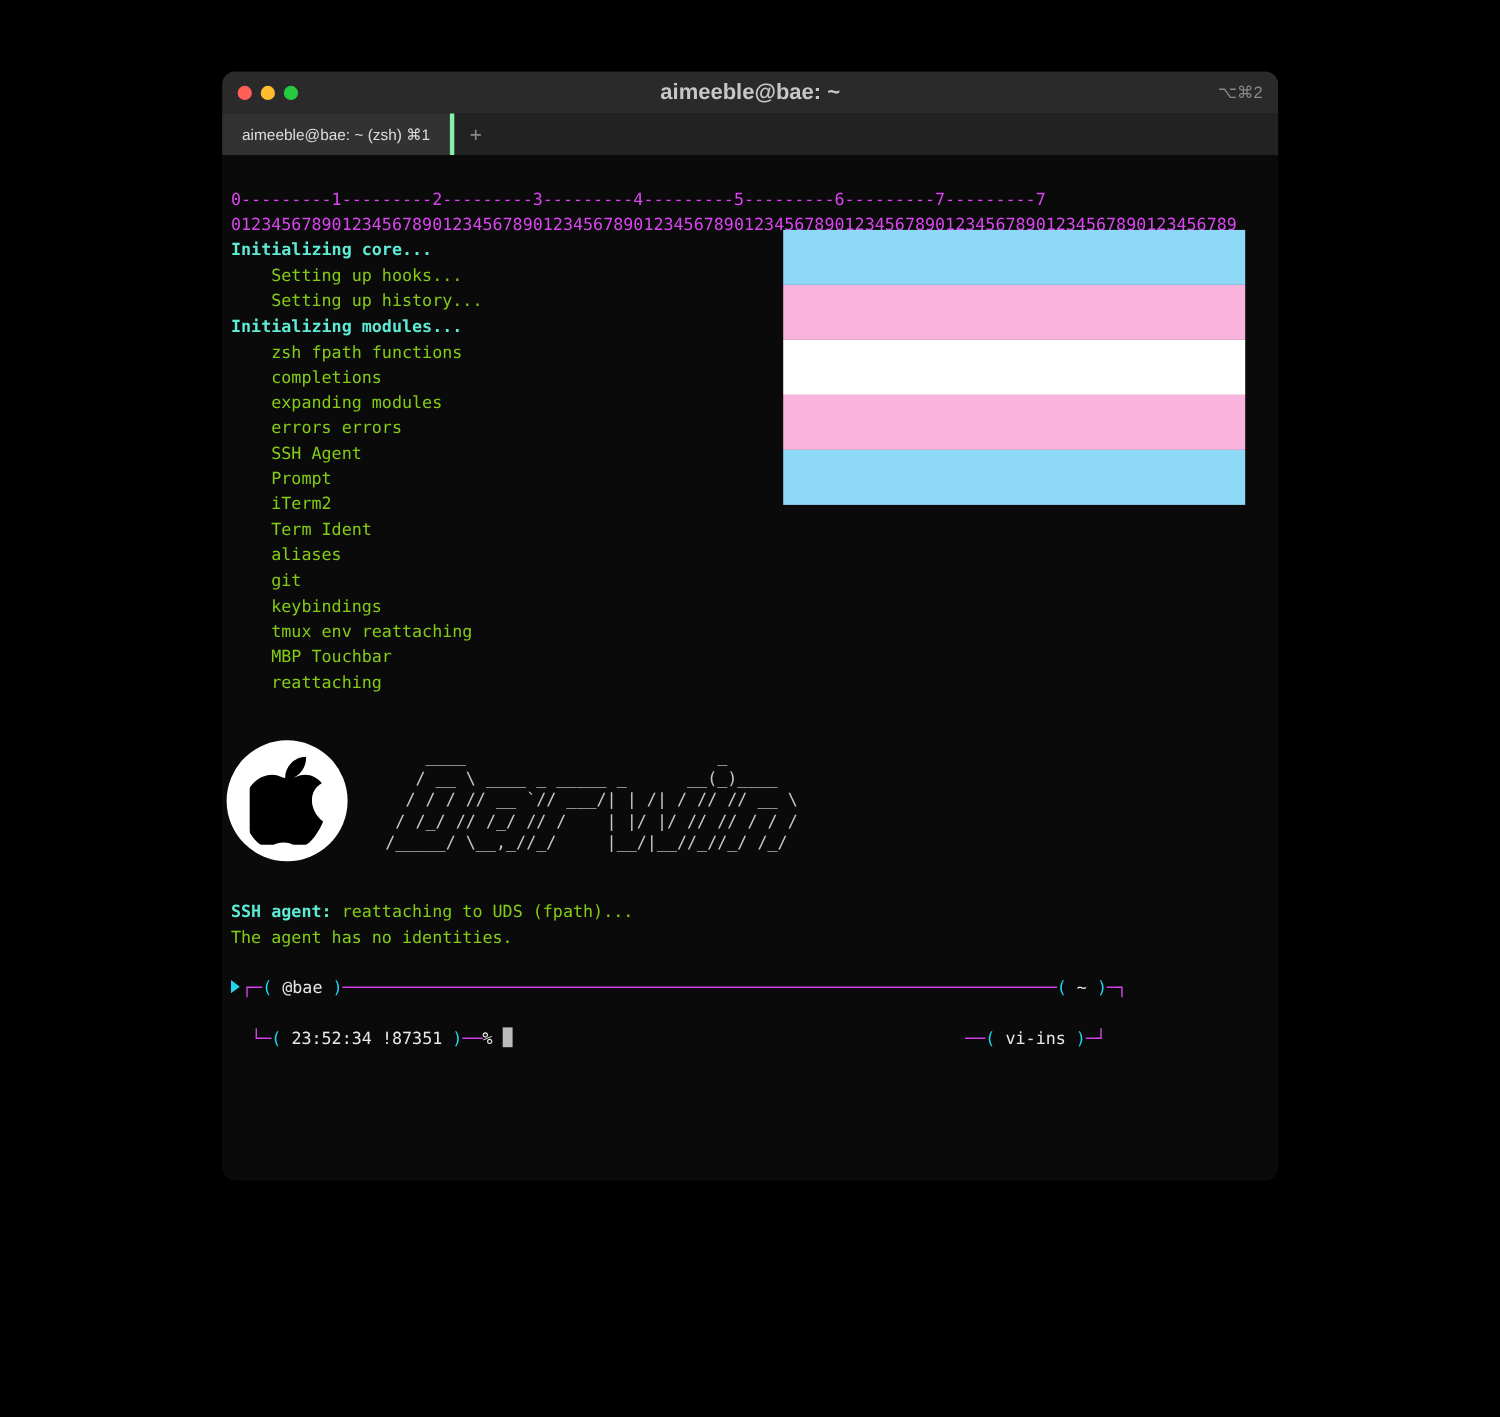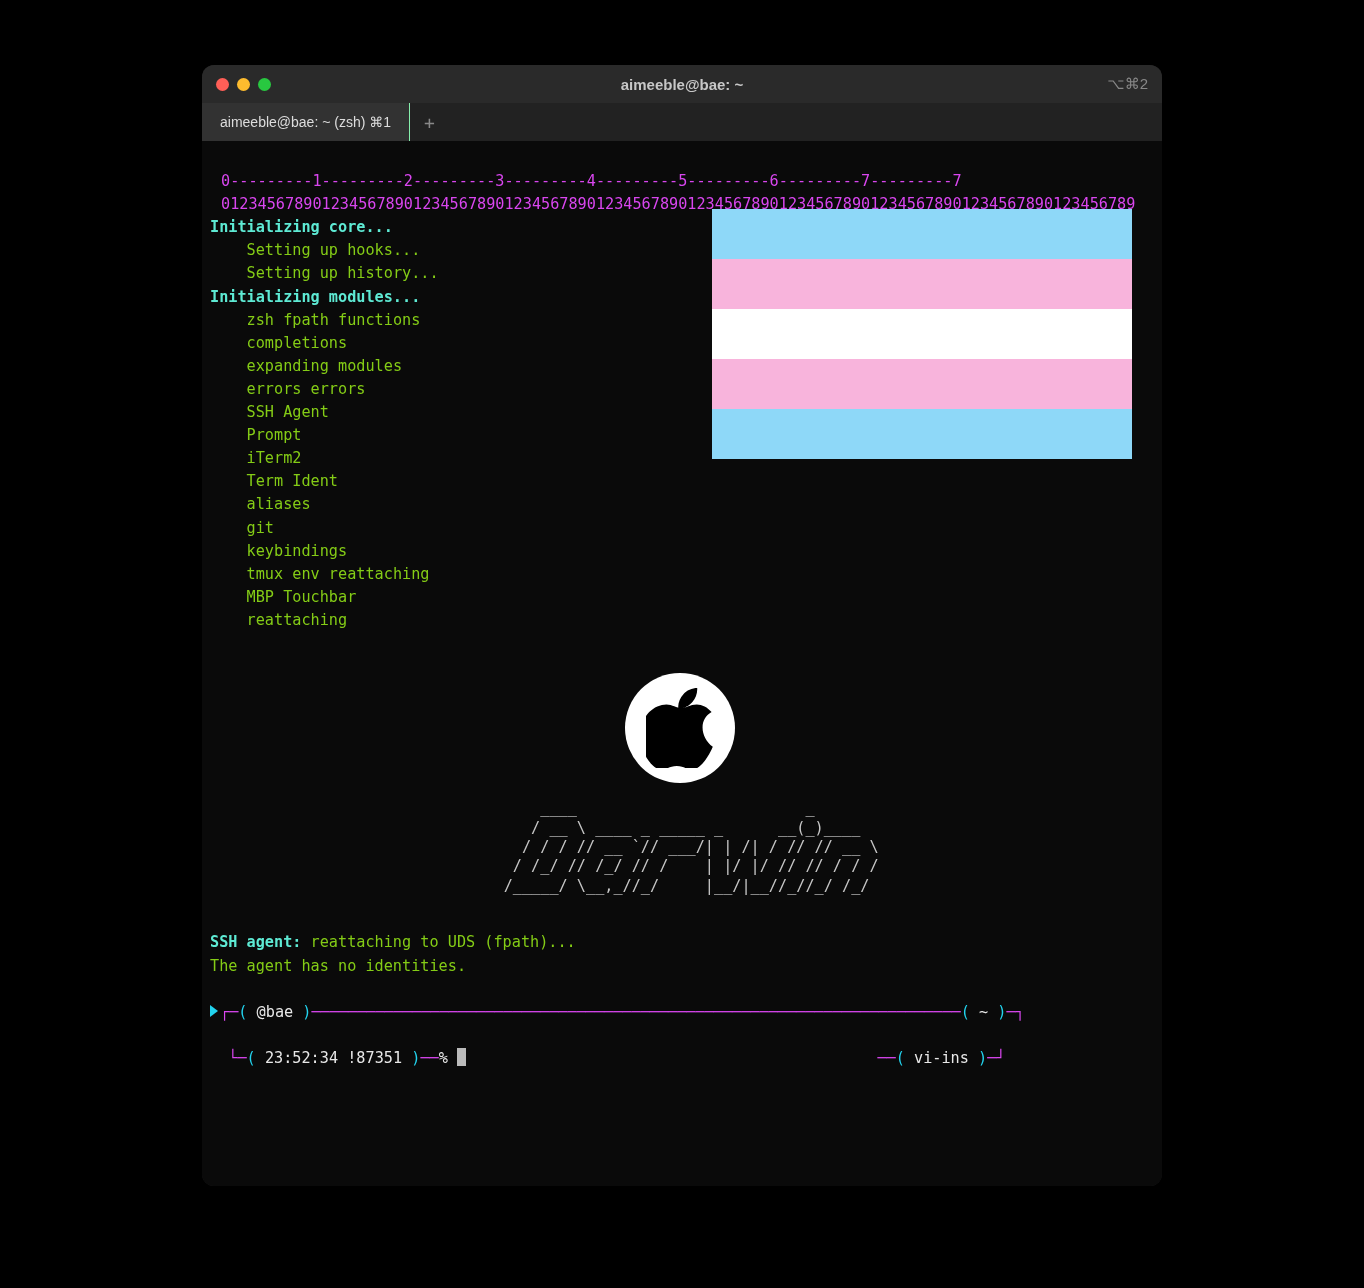--- a/index.html
+++ b/index.html
@@ -31,21 +31,21 @@
   .traffic-lights { display: flex; gap: 8px; }
   .tl { width: 13px; height: 13px; border-radius: 50%; }
   .tl.red { background: #ff5f57; }
   .tl.yellow { background: #febc2e; }
   .tl.green { background: #28c840; }
   .titlebar-title {
     position: absolute;
     left: 0; right: 0;
     text-align: center;
     color: #c7c7c7;
-    font-size: 15px;
+    font-size: 20px;
     font-weight: 600;
     font-family: -apple-system, "Helvetica Neue", sans-serif;
     pointer-events: none;
   }
   .titlebar-right {
     margin-left: auto;
     color: #888;
     font-size: 15px;
     font-family: -apple-system, sans-serif;
   }
@@ -55,21 +55,21 @@
     display: flex;
     align-items: stretch;
   }
   .tab {
     display: flex;
     align-items: center;
     padding: 0 18px;
     color: #ddd;
     font-size: 14px;
     font-family: -apple-system, "Helvetica Neue", sans-serif;
-    border-right: 1px solid #86efac;
+    border-right: 4px solid #86efac;
     background: #2c2c2c;
   }
   .tab.active { background: #323232; }
   .newtab {
     display: flex;
     align-items: center;
     padding: 0 14px;
     color: #888;
     font-size: 18px;
     cursor: pointer;
@@ -80,21 +80,21 @@
     font-size: 15.2px;
     line-height: 1.52;
     padding: 6px 8px 24px 8px;
     white-space: pre;
     font-family: "Menlo", "Monaco", monospace;
     position: relative;
     min-height: 780px;
   }
   .magenta-b { color: #5eead4; font-weight: bold; }
   .gray { color: #84cc16; }
-  .ruler { color: #d946ef; letter-spacing: 0; margin-left: 11px; }
+  .ruler { color: #d946ef; letter-spacing: 0; }
 
   .flag {
     position: absolute;
     top: 68px;
     right: 30px;
     width: 420px;
     height: 250px;
     display: flex;
     flex-direction: column;
   }
@@ -102,21 +102,20 @@
   .stripe-blue { background: #8ed8f8; }
   .stripe-pink { background: #f8b4dc; }
   .stripe-white { background: #ffffff; }
 
   .logo-row {
     display: flex;
     align-items: center;
     gap: 16px;
     margin-top: 18px;
     margin-bottom: 12px;
-    flex-direction: column;
   }
   .apple-badge {
     width: 110px; height: 110px;
     background: #fff;
     border-radius: 50%;
     display: flex;
     align-items: center;
     justify-content: center;
     color: #000;
     margin-left: -4px;

